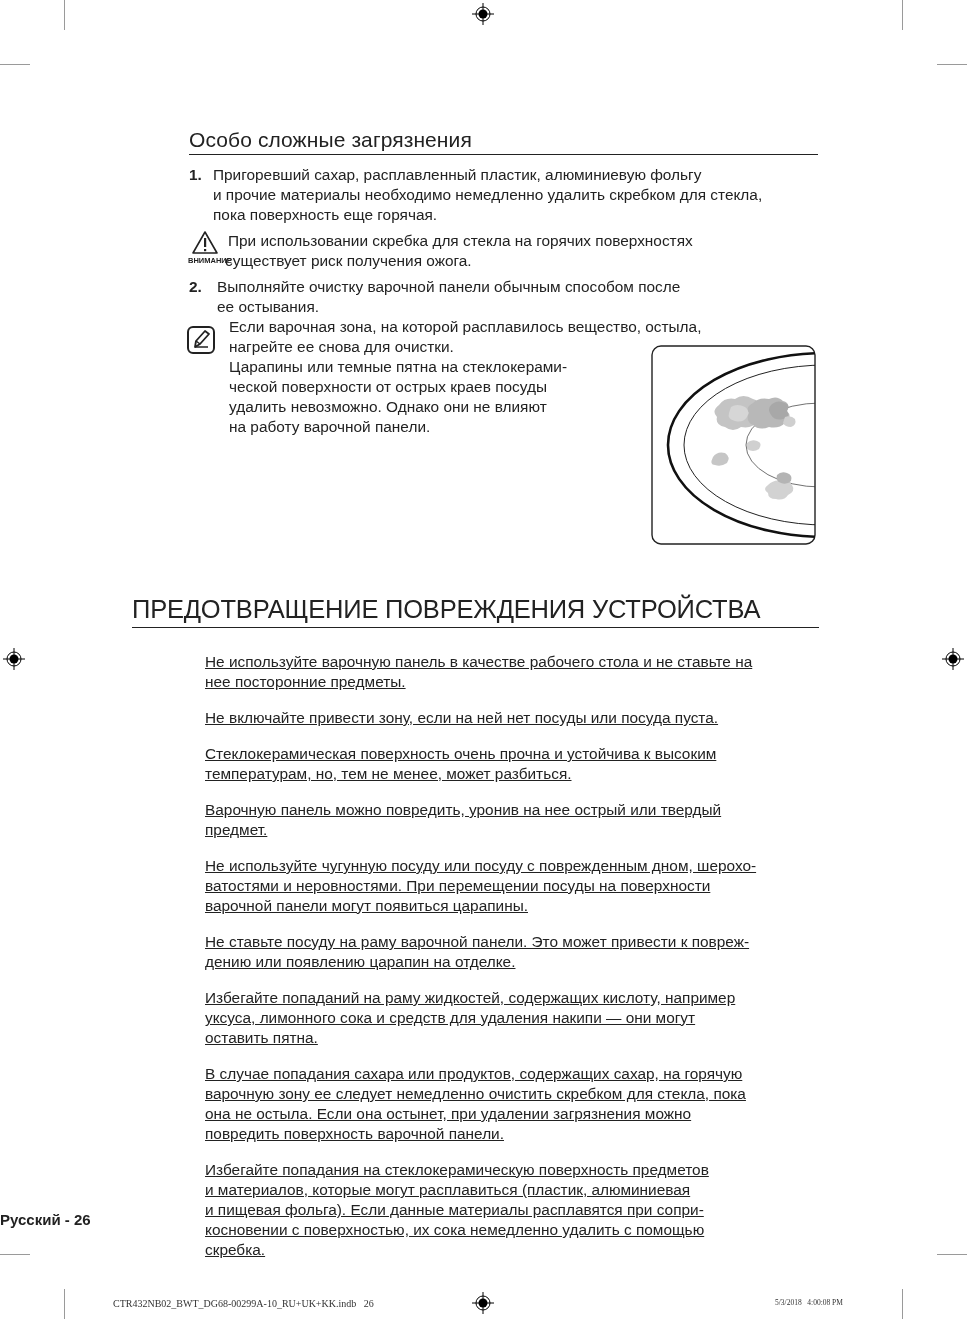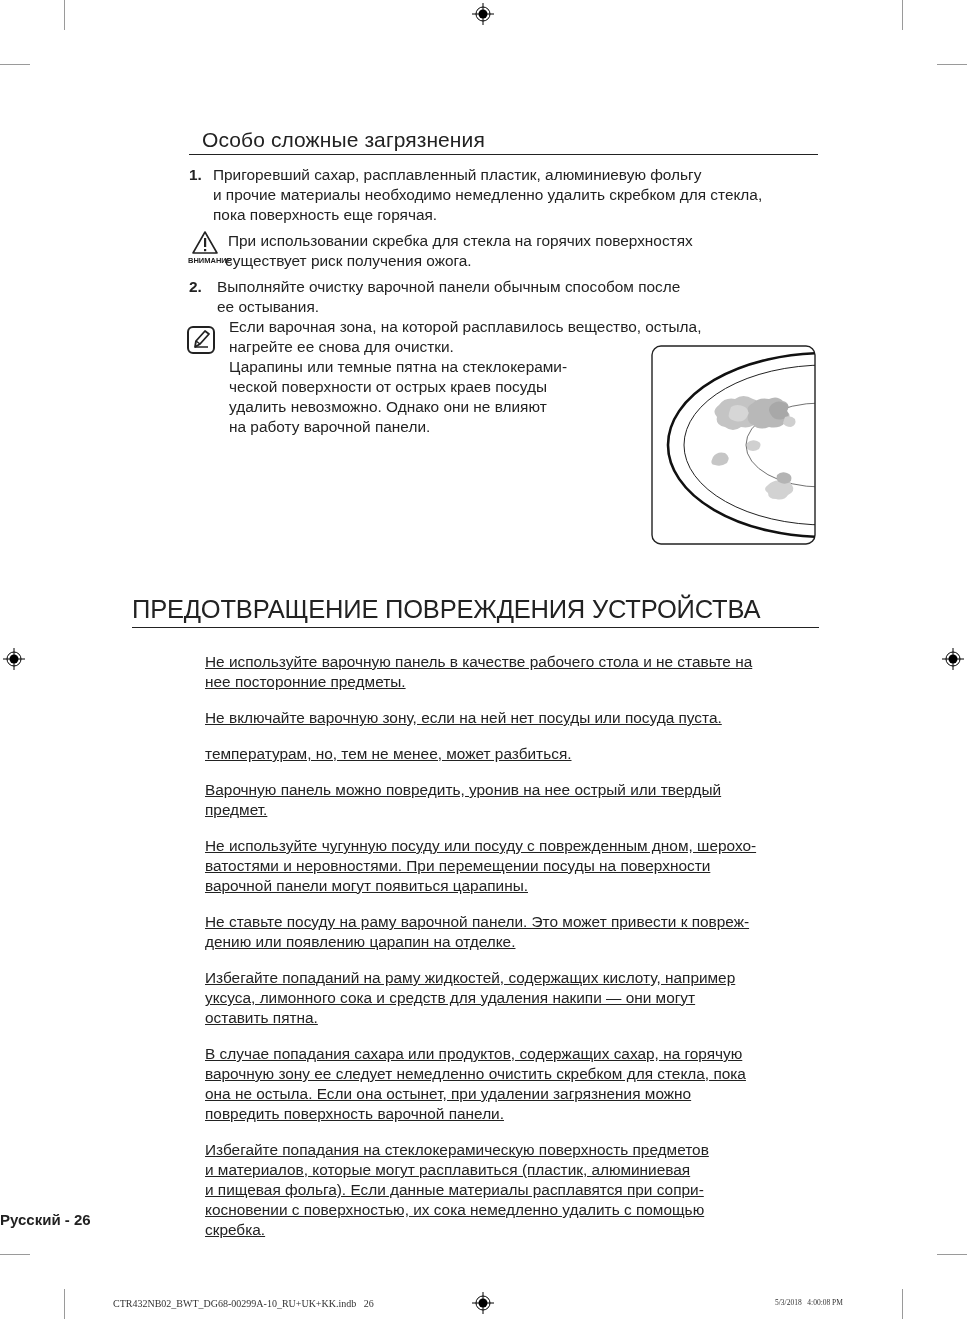--- a/index.html
+++ b/index.html
@@ -3,21 +3,21 @@
 <meta charset="utf-8">
 <style>
   html, body { margin: 0; padding: 0; background: #ffffff; }
   body { width: 967px; height: 1319px; position: relative; overflow: hidden;
          font-family: "Liberation Sans", sans-serif; color: #1a1a1a; }
   .abs { position: absolute; }
   .crop-v { position: absolute; width: 1px; background: #9a9a9a; }
   .crop-h { position: absolute; height: 1px; background: #9a9a9a; }
   .reg { position: absolute; width: 22px; height: 22px; }
 
-  .sub-title { left: 202px; top: 128px; font-size: 21px; font-weight: normal; color: #222; letter-spacing: 0.1px; }
+  .sub-title { left: 189px; top: 128px; font-size: 21px; font-weight: normal; color: #222; letter-spacing: 0.1px; }
   .sub-rule { left: 189px; top: 154px; width: 629px; height: 1px; background: #222; }
 
   .txt { font-size: 15.4px; line-height: 20px; color: #222; }
   .num { font-weight: bold; position: absolute; }
 
   .item1 { left: 189px; top: 165px; width: 640px; }
   .item1 .body { position: absolute; left: 24px; top: 0; width: 620px; }
 
   .warn { left: 176px; top: 229px; width: 640px; }
   .warn-icon { position: absolute; left: 0; top: 0; width: 50px; height: 42px; }
@@ -156,23 +156,24 @@
 
 <div class="abs h-title">ПРЕДОТВРАЩЕНИЕ ПОВРЕЖДЕНИЯ УСТРОЙСТВА</div>
 <div class="abs h-rule"></div>
 
 <div class="abs txt para-block">
   <p>
     <span style="display:block">Не используйте варочную панель в качестве рабочего стола и не ставьте на</span>
     <span style="display:block">нее посторонние предметы.</span>
   </p>
   <p>
-    <span style="display:block">Не включайте варочную зону, если на ней нет посуды или посуда пуста.</span>
-  </p>
-  <p>
+    <span style="display:block">Не включайте привести зону, если на ней нет посуды или посуда пуста.</span>
+  </p>
+  <p>
+    <span style="display:block">Стеклокерамическая поверхность очень прочна и устойчива к высоким</span>
     <span style="display:block">температурам, но, тем не менее, может разбиться.</span>
   </p>
   <p>
     <span style="display:block">Варочную панель можно повредить, уронив на нее острый или твердый</span>
     <span style="display:block">предмет.</span>
   </p>
   <p>
     <span style="display:block">Не используйте чугунную посуду или посуду с поврежденным дном, шерохо-</span>
     <span style="display:block">ватостями и неровностями. При перемещении посуды на поверхности</span>
     <span style="display:block">варочной панели могут появиться царапины.</span>

